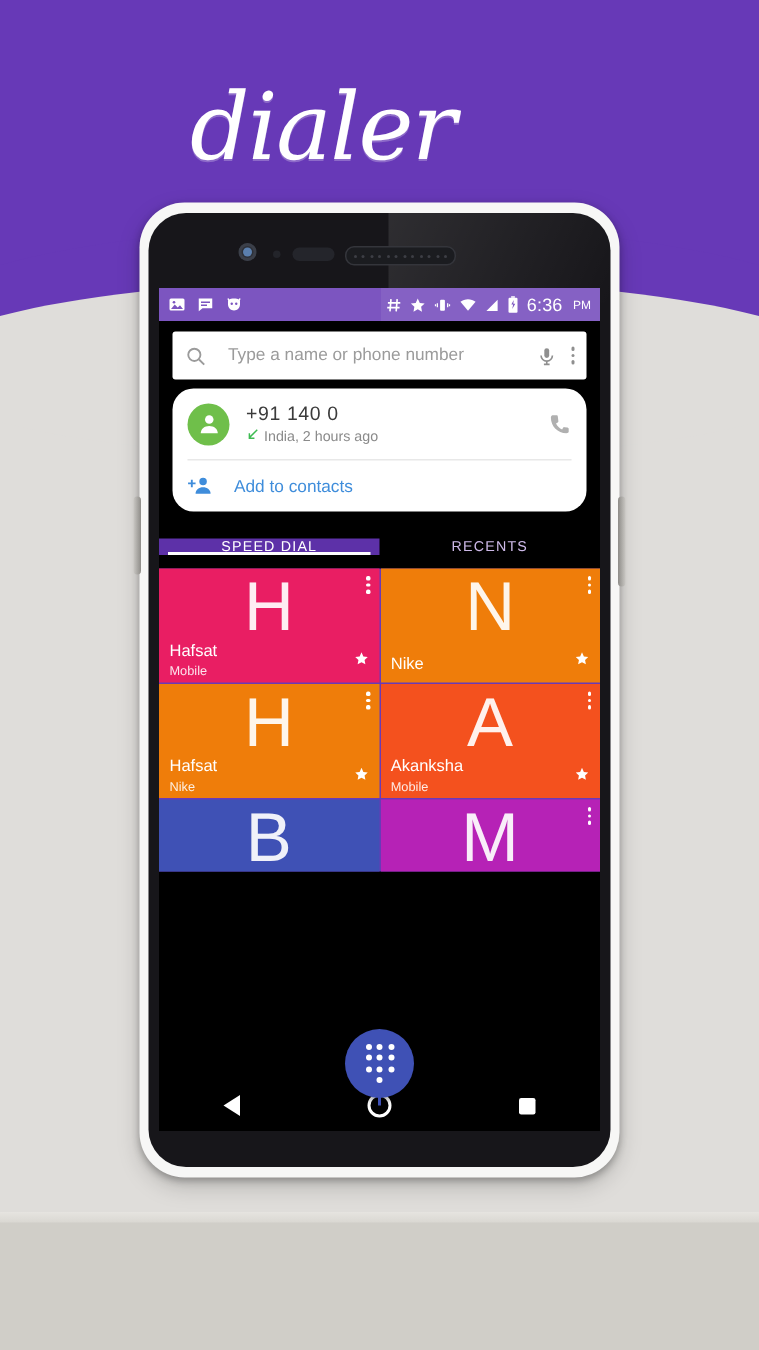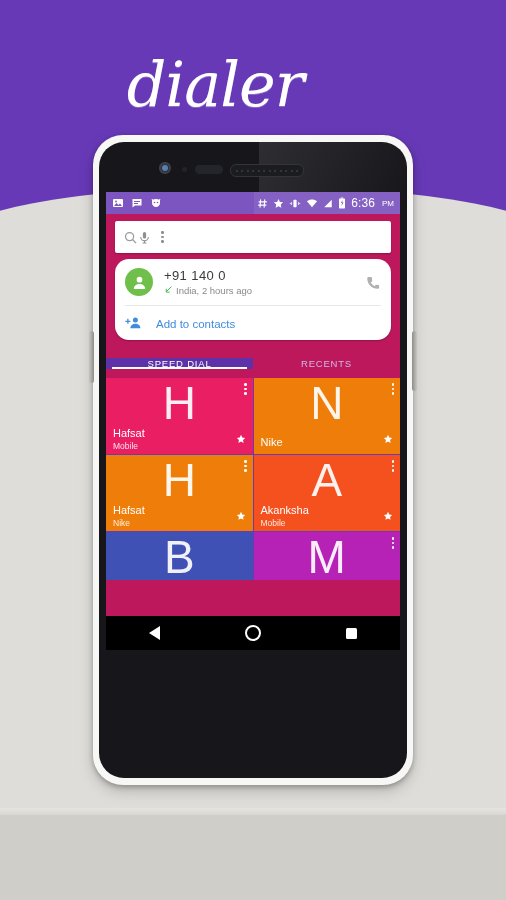--- a/index.html
+++ b/index.html
@@ -102,22 +102,22 @@
   .vol-btn{
     position:absolute;left:-4px;top:196px;width:5px;height:52px;border-radius:3px;
     background:linear-gradient(to right,#c9c7c3,#8e8c88);
   }
   .pwr-btn{
     position:absolute;left:319px;top:196px;width:5px;height:60px;border-radius:3px;
     background:linear-gradient(to left,#c9c7c3,#8e8c88);
   }
   
   .app{
-    position:absolute;left:13px;top:57px;width:294px;height:458px;
-    background:#be185d;overflow:hidden;
+    position:absolute;left:13px;top:57px;width:294px;height:562px;
+    background:#000000;overflow:hidden;
   }
   
   .statusbar{
     height:22px;display:flex;align-items:center;
     background:#7c55c0;padding:0 6px;color:#fff;
     position:relative;
   }
   .statusbar .sb-gloss{
     position:absolute;right:0;top:0;width:146px;height:22px;
     background:rgba(255,255,255,.07);
@@ -314,20 +314,21 @@
     </div>
 
     <div class="search-wrap">
       <div class="searchbar">
         <span class="icon-btn">
           <svg width="15" height="15" viewBox="0 0 24 24">
               <circle cx="10.5" cy="10.5" r="6.5" stroke="#9b9b9b" stroke-width="2" fill="none"></circle>
               <path d="M15.5 15.5L21 21" stroke="#9b9b9b" stroke-width="2"></path>
             </svg>
         </span>
+        <span class="search-ph">Type a name or phone number</span>
         <span class="icon-btn">
           <svg width="13" height="13" viewBox="0 0 24 24">
               <rect x="9" y="2" width="6" height="12" rx="3" fill="#8f8f8f"></rect>
               <path d="M5 11a7 7 0 0014 0" stroke="#8f8f8f" stroke-width="2" fill="none"></path>
               <path d="M12 18v4M8.5 22h7" stroke="#8f8f8f" stroke-width="2"></path>
             </svg>
         </span>
         <span class="icon-btn" style="margin-left:10px">
           <span class="dot3">
               <span style="background:#8f8f8f"></span>

